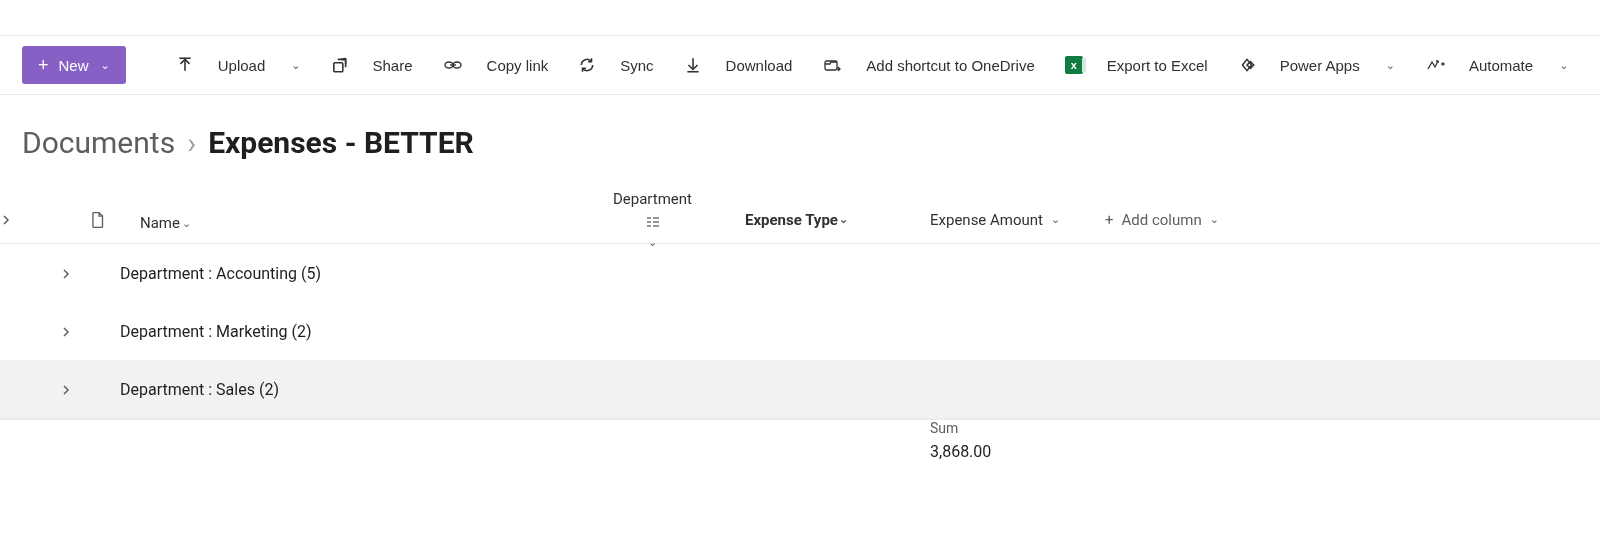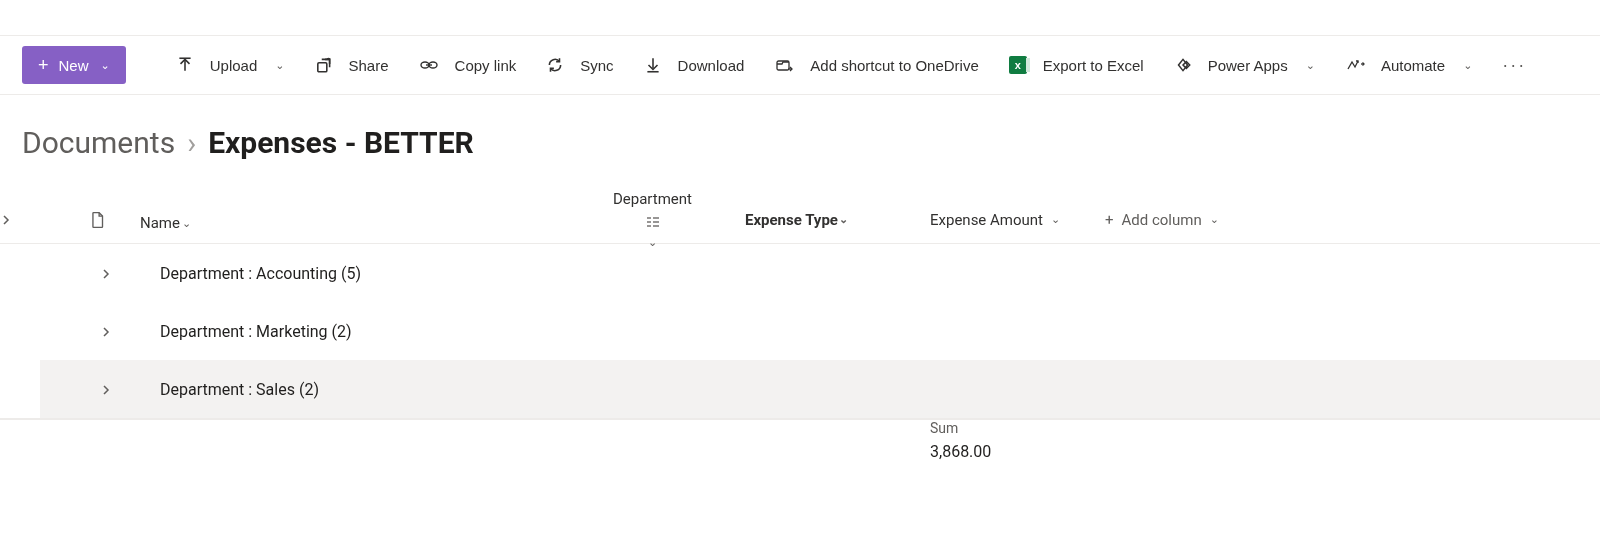--- a/index.html
+++ b/index.html
@@ -28,21 +28,21 @@
   .cmd-btn {
     display: inline-flex;
     align-items: center;
     height: 38px;
     padding: 0 10px;
     border: none;
     background: transparent;
     color: #323130;
     font-size: 15px;
     cursor: pointer;
-    gap: 16px;
+    gap: 24px;
     white-space: nowrap;
   }
   .cmd-btn .chev {
     font-size: 11px;
     color: #605e5c;
     margin-left: 2px;
   }
   .cmd-new {
     background: #8660c5;
     color: #ffffff;
@@ -132,21 +132,21 @@
     background: #f3f2f1;
   }
   .group-caret-col {
     width: 90px;
     display:flex;
     justify-content:flex-end;
     padding-right: 18px;
     color:#605e5c;
   }
   .group-label-col { padding-left: 30px; }
-  .grp-rows-wrap { border-bottom: 1px solid #edebe9; padding-left: 40px; }
+  .grp-rows-wrap { border-bottom: 1px solid #edebe9; }
 
   
   .totals {
     margin-top: 0;
     padding-left: 930px;
     font-size: 15px;
   }
   .totals .label { color:#605e5c; font-size:14px; margin-bottom:6px; }
   .totals .value { color:#201f1e; font-size:16px; }
 

